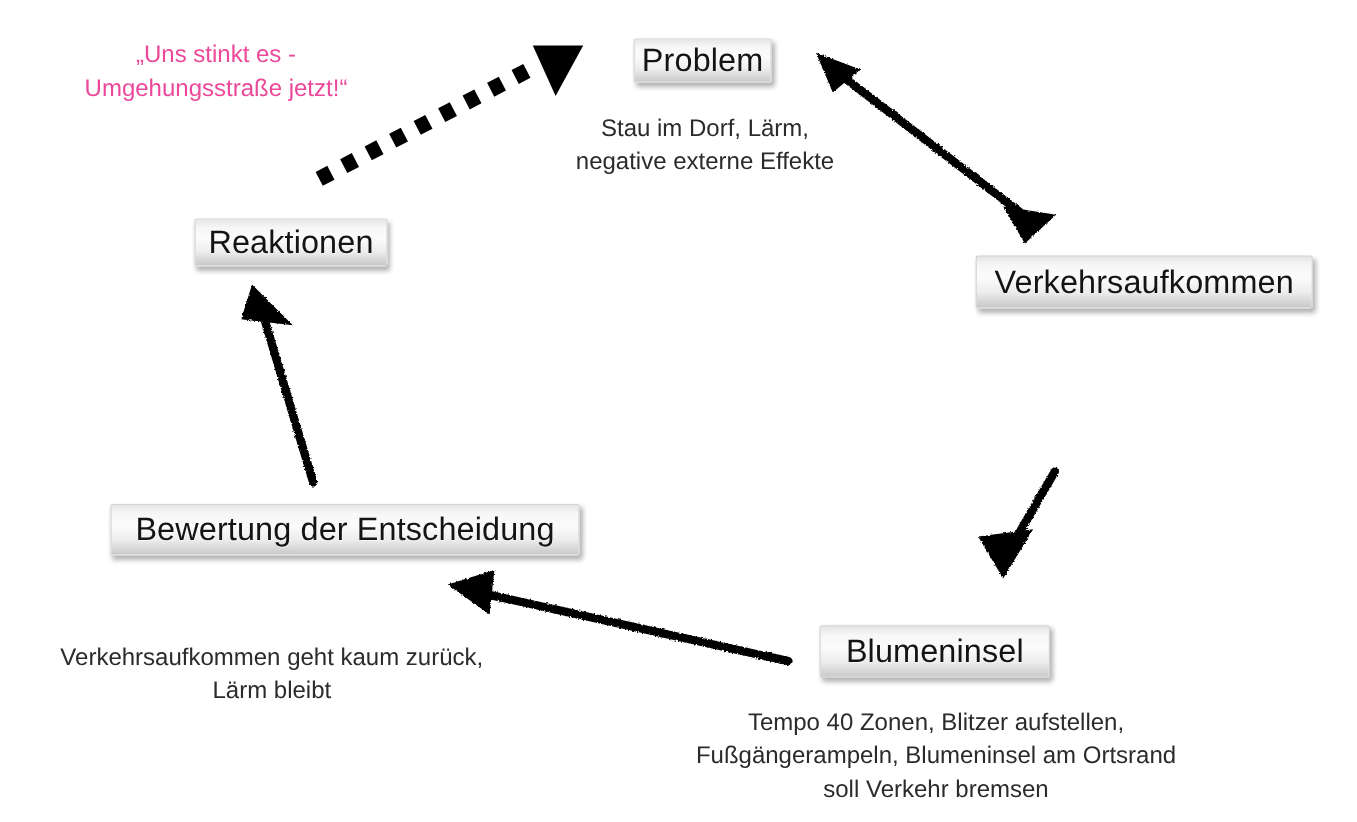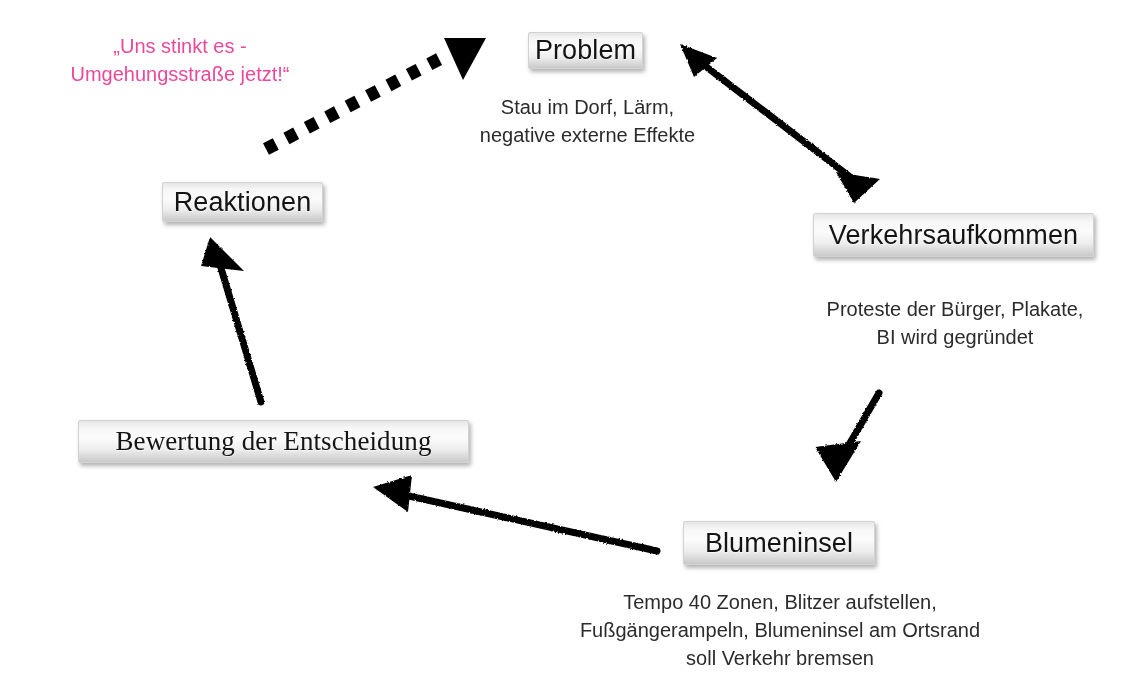--- a/index.html
+++ b/index.html
@@ -121,31 +121,31 @@
 
   <div class="node-box" style="left:528px; top:32px; width:115px; height:37px;">
     <span class="node-label">Problem</span>
   </div>
   <div class="desc center" style="left:445px; top:93px; width:285px;text-align:center;">Stau im Dorf, Lärm,
 negative externe Effekte</div>
 
   <div class="node-box" style="left:813px; top:213px; width:281px; height:44px;">
     <span class="node-label">Verkehrsaufkommen</span>
   </div>
-  <div class="desc center" style="left:790px; top:295px; width:330px;">Proteste der Bürger, Plakate,
-BI wird gegründet</div>
 
   <div class="node-box" style="left:683px; top:521px; width:192px; height:44px;">
     <span class="node-label">Blumeninsel</span>
   </div>
   <div class="desc center" style="left:475px; top:588px; width:610px;">Tempo 40 Zonen, Blitzer aufstellen,
 Fußgängerampeln, Blumeninsel am Ortsrand
 soll Verkehr bremsen</div>
 
-  <div class="node-box" style="left:78px; top:420px; width:391px; height:43px;font-family:Liberation Serif, serif;">
+  <div class="node-box" style="left:92px; top:420px; width:391px; height:43px;">
     <span class="node-label">Bewertung der Entscheidung</span>
   </div>
+  <div class="desc center" style="left:4px; top:534px; width:445px;">Verkehrsaufkommen geht kaum zurück,
+Lärm bleibt</div>
 
   <div class="node-box" style="left:138px; top:182px; width:161px; height:40px;margin-left:24px;">
     <span class="node-label">Reaktionen</span>
   </div>
 
 </div>
 
 </body></html>

